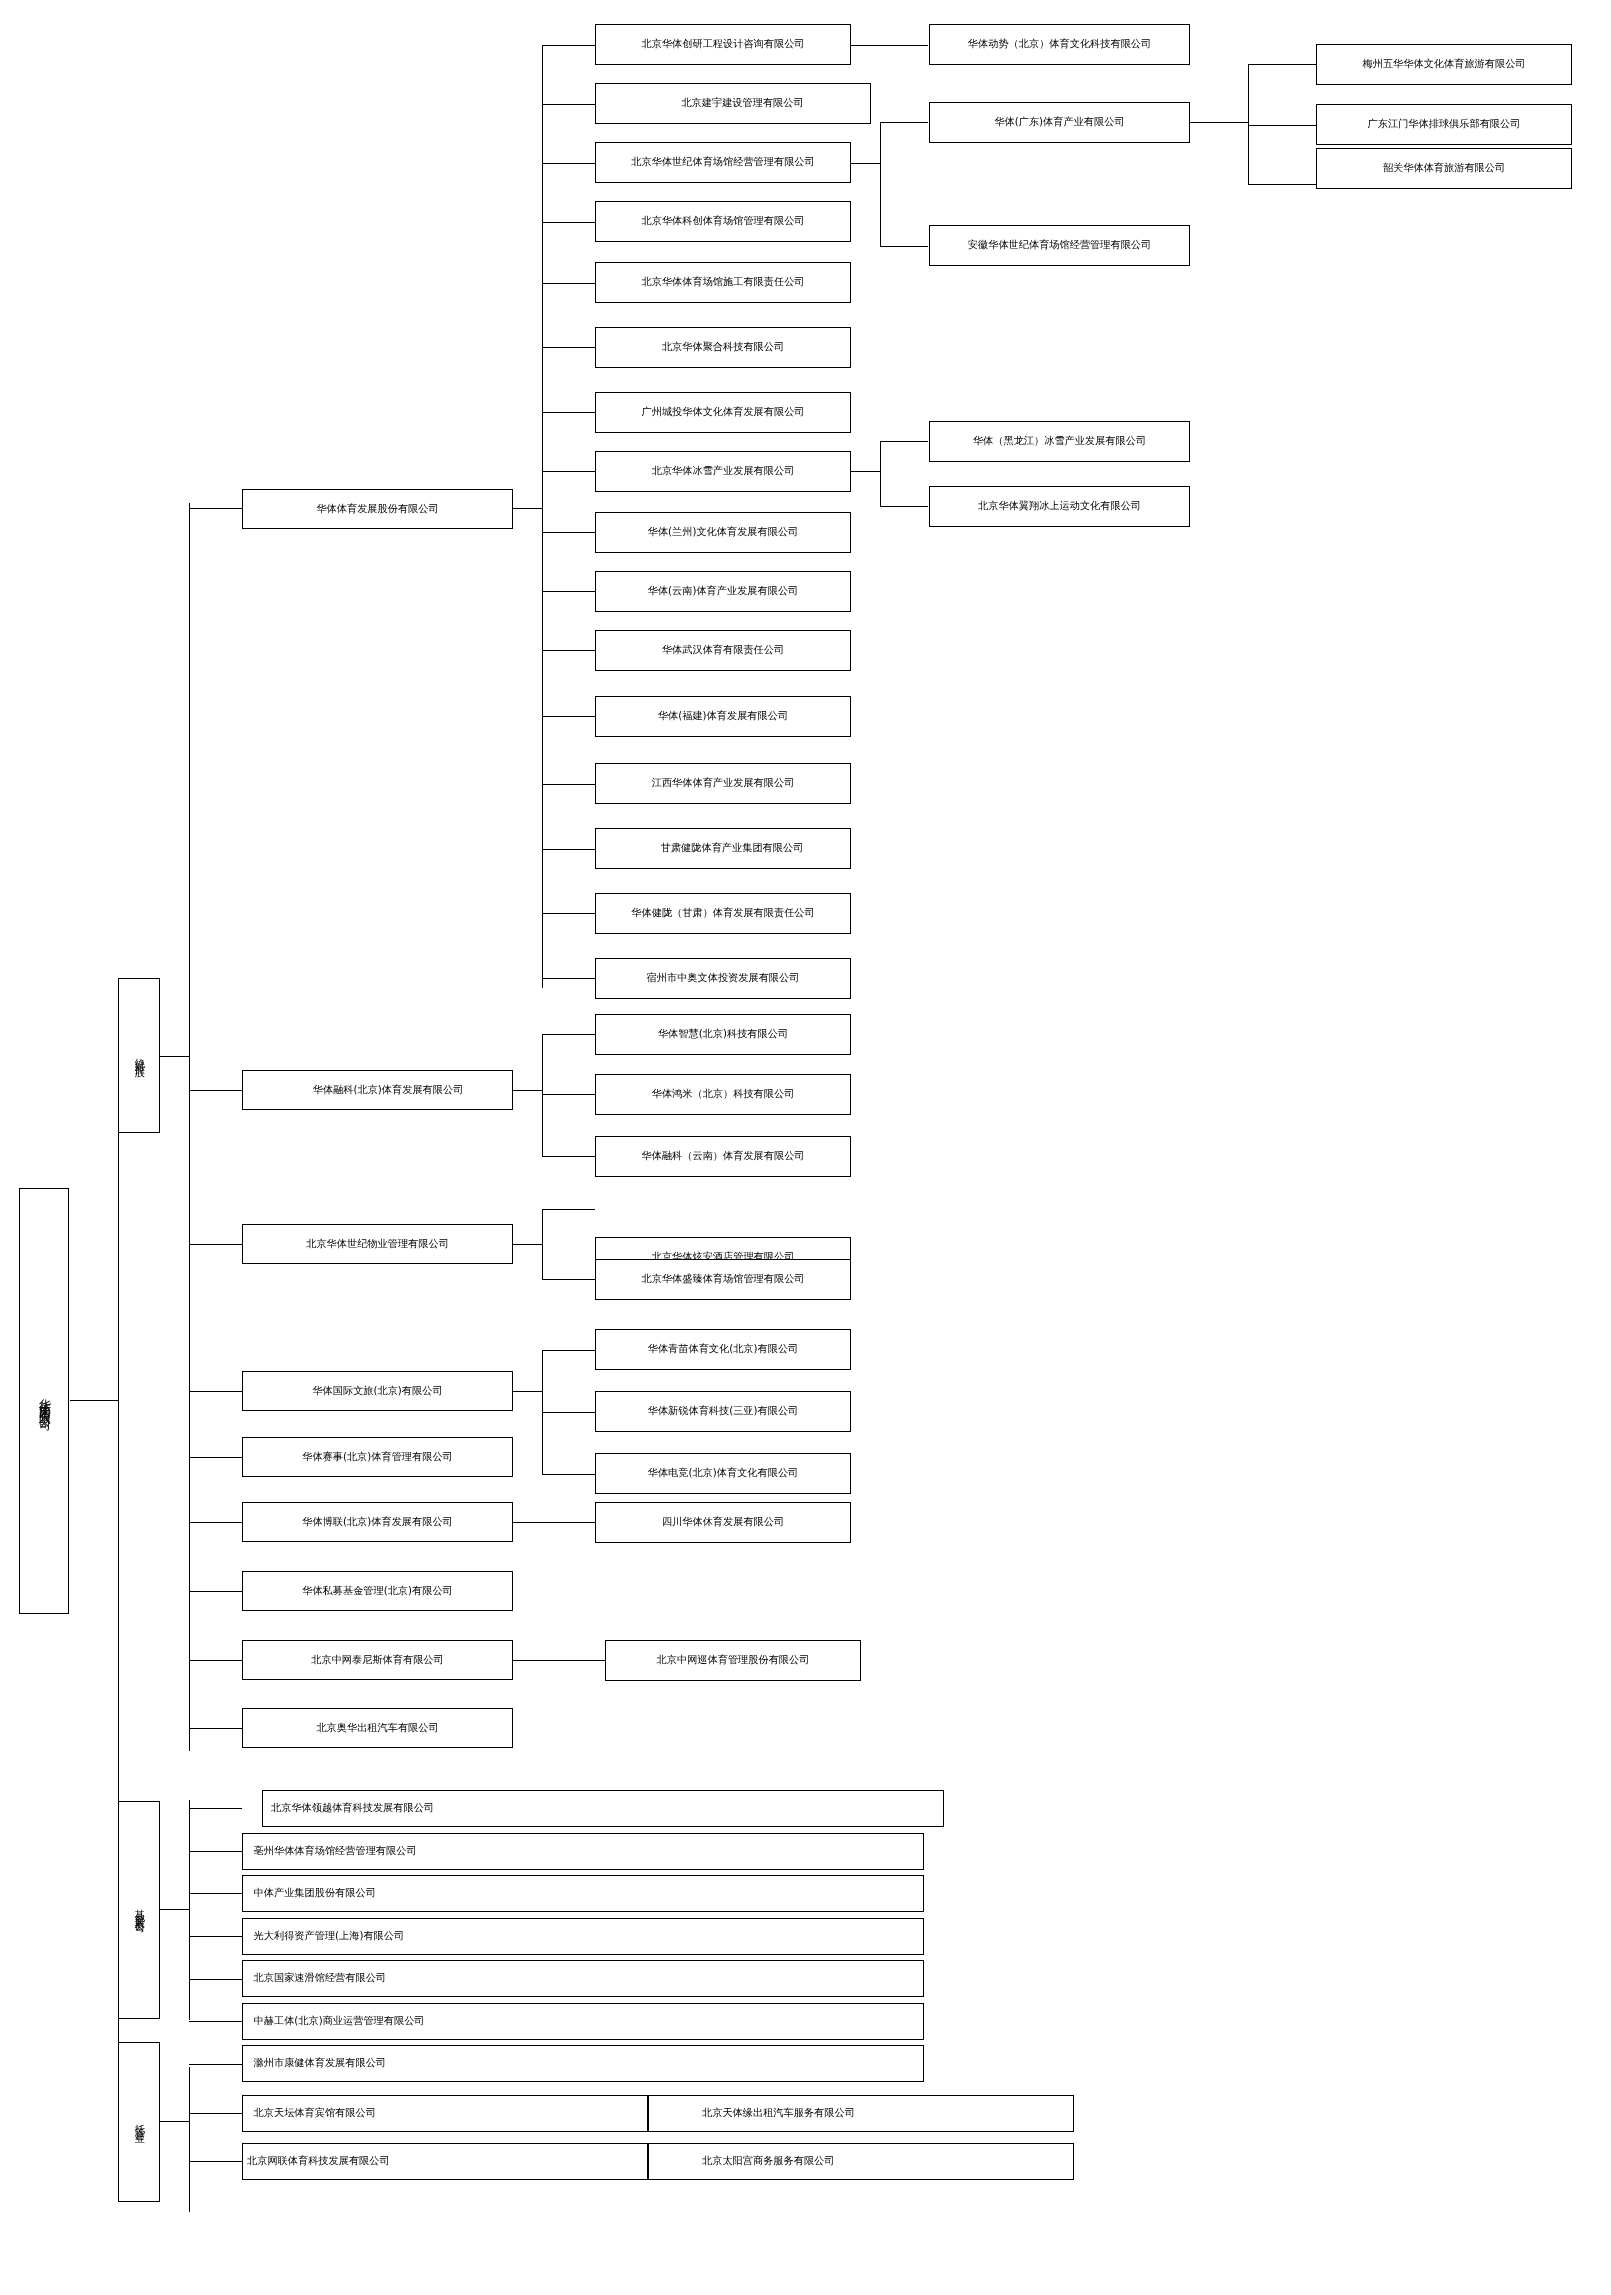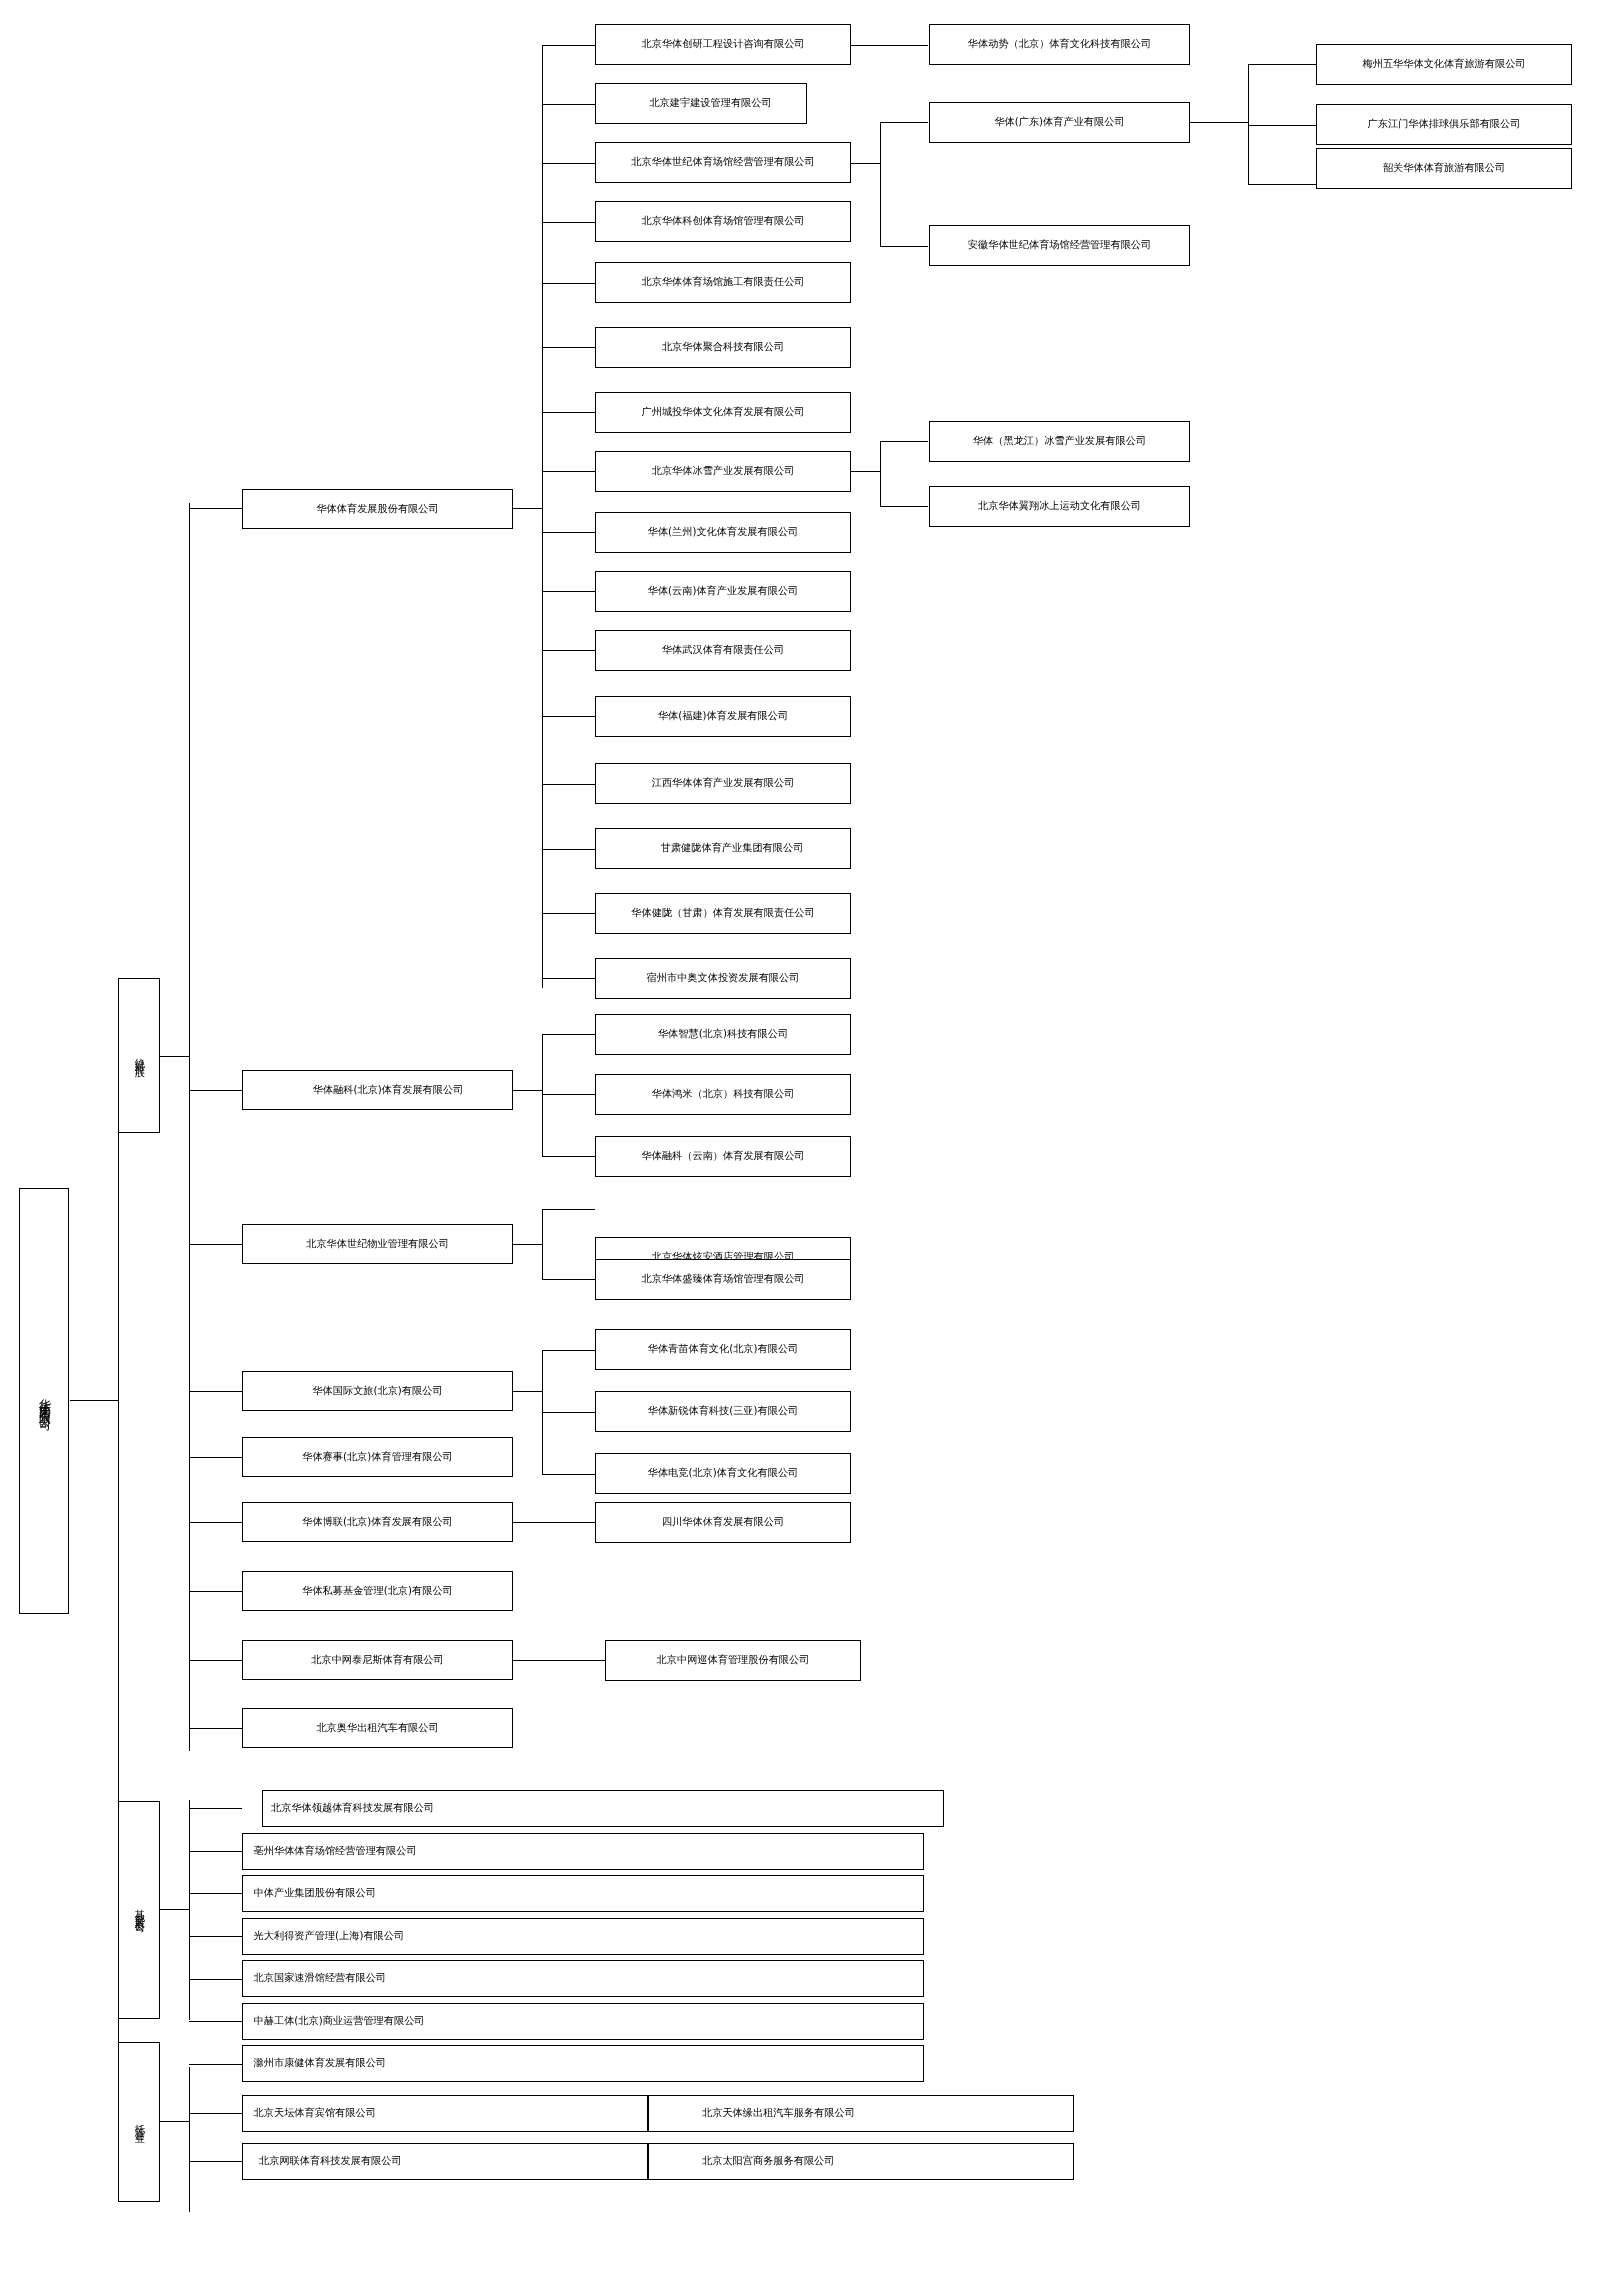--- a/index.html
+++ b/index.html
@@ -53,21 +53,21 @@
   <div class="ln h" style="left:189px;top:1457px;width:53px;"></div>
   <div class="ln h" style="left:189px;top:1522px;width:53px;"></div>
   <div class="ln h" style="left:189px;top:1591px;width:53px;"></div>
   <div class="ln h" style="left:189px;top:1660px;width:53px;"></div>
   <div class="ln h" style="left:189px;top:1728px;width:53px;"></div>
 
   <div class="ln h" style="left:513px;top:508px;width:29px;"></div>
   <div class="ln v" style="left:542px;top:45px;height:943px;"></div>
 
   <div class="box" style="left:595px;top:24px;width:256px;height:41px;">北京华体创研工程设计咨询有限公司</div>
-  <div class="box" style="left:595px;top:83px;width:212px;height:41px;padding-left:21px;">北京建宇建设管理有限公司</div>
+  <div class="box" style="left:595px;top:83px;width:276px;height:41px;padding-left:21px;">北京建宇建设管理有限公司</div>
   <div class="box" style="left:595px;top:142px;width:256px;height:41px;">北京华体世纪体育场馆经营管理有限公司</div>
   <div class="box" style="left:595px;top:201px;width:256px;height:41px;">北京华体科创体育场馆管理有限公司</div>
   <div class="box" style="left:595px;top:262px;width:256px;height:41px;">北京华体体育场馆施工有限责任公司</div>
   <div class="box" style="left:595px;top:327px;width:256px;height:41px;">北京华体聚合科技有限公司</div>
   <div class="box" style="left:595px;top:392px;width:256px;height:41px;">广州城投华体文化体育发展有限公司</div>
   <div class="box" style="left:595px;top:451px;width:256px;height:41px;">北京华体冰雪产业发展有限公司</div>
   <div class="box" style="left:595px;top:512px;width:256px;height:41px;">华体(兰州)文化体育发展有限公司</div>
   <div class="box" style="left:595px;top:571px;width:256px;height:41px;">华体(云南)体育产业发展有限公司</div>
   <div class="box" style="left:595px;top:630px;width:256px;height:41px;">华体武汉体育有限责任公司</div>
   <div class="box" style="left:595px;top:696px;width:256px;height:41px;">华体(福建)体育发展有限公司</div>
@@ -158,21 +158,21 @@
 
   <div class="ln h" style="left:189px;top:1808px;width:53px;"></div>
   <div class="ln h" style="left:189px;top:1851px;width:53px;"></div>
   <div class="ln h" style="left:189px;top:1893px;width:53px;"></div>
   <div class="ln h" style="left:189px;top:1936px;width:53px;"></div>
   <div class="ln h" style="left:189px;top:1979px;width:53px;"></div>
 
   <div class="box" style="left:242px;top:2003px;width:682px;height:37px;justify-content:flex-start;padding-left:10.6px;">中赫工体(北京)商业运营管理有限公司</div>
   <div class="box" style="left:242px;top:2095px;width:406px;height:37px;justify-content:flex-start;padding-left:10.6px;">北京天坛体育宾馆有限公司</div>
   <div class="box" style="left:242px;top:2045px;width:682px;height:37px;justify-content:flex-start;padding-left:10.6px;">滁州市康健体育发展有限公司</div>
-  <div class="box" style="left:242px;top:2143px;width:406px;height:37px;justify-content:flex-start;padding-left:16px;">北京网联体育科技发展有限公司</div>
+  <div class="box" style="left:242px;top:2143px;width:406px;height:37px;justify-content:flex-start;padding-left:4px;">北京网联体育科技发展有限公司</div>
 
   <div class="ln h" style="left:189px;top:2021px;width:53px;"></div>
   <div class="ln h" style="left:189px;top:2064px;width:53px;"></div>
   <div class="ln h" style="left:189px;top:2113px;width:53px;"></div>
   <div class="ln h" style="left:189px;top:2161px;width:53px;"></div>
 
   <div class="box" style="left:648px;top:2095px;width:426px;height:37px;justify-content:flex-start;padding-left:53px;">北京天体缘出租汽车服务有限公司</div>
   <div class="box" style="left:648px;top:2143px;width:426px;height:37px;justify-content:flex-start;padding-left:53px;">北京太阳宫商务服务有限公司</div>
 
 </div>

